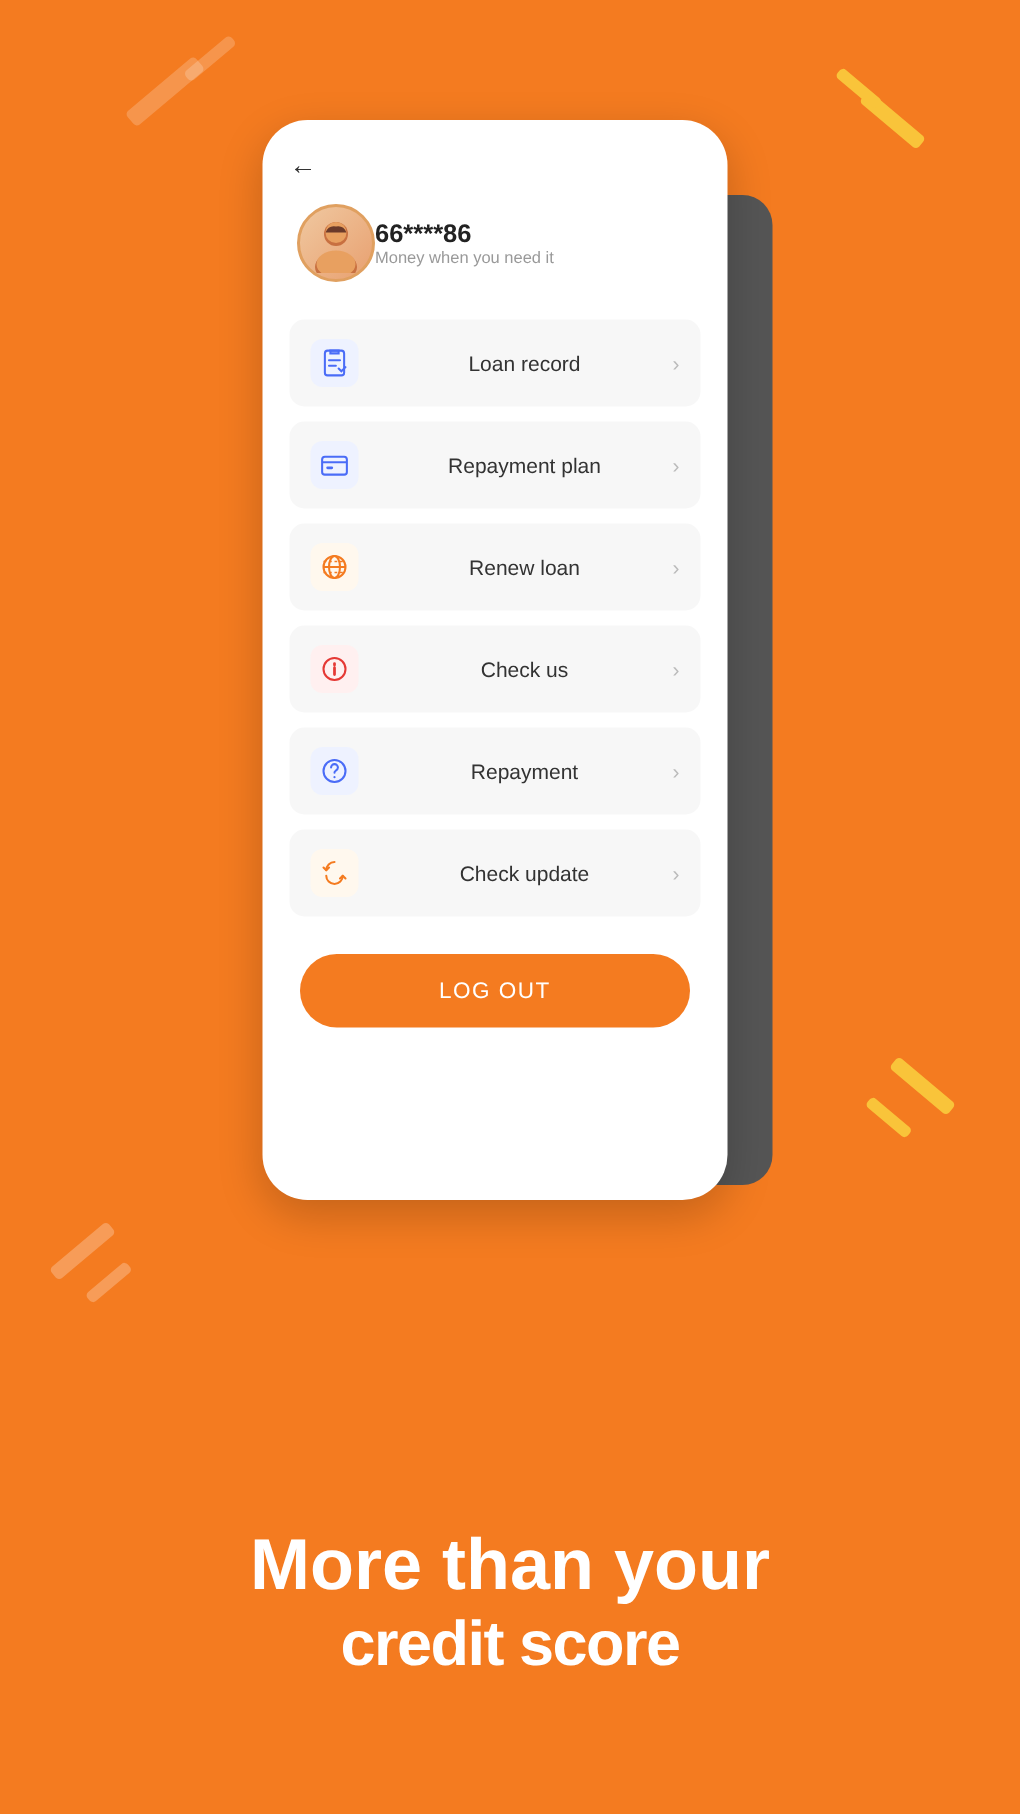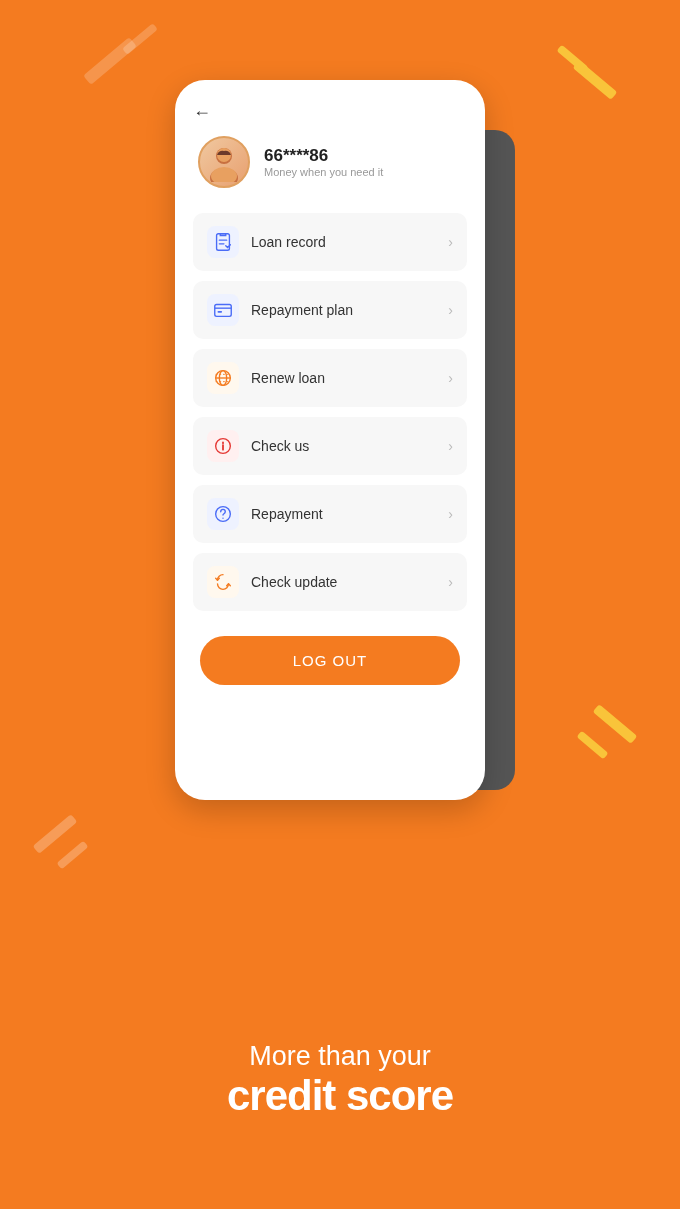--- a/index.html
+++ b/index.html
@@ -75,21 +75,20 @@
       font-size: 18px;
       color: #333;
       cursor: pointer;
       margin-bottom: 15px;
       display: inline-block;
     }
 
     .user-header {
       display: flex;
       align-items: center;
-      gap: 14px;
       margin-bottom: 25px;
       padding-left: 5px;
     }
 
     .avatar {
       width: 52px;
       height: 52px;
       border-radius: 50%;
       background: linear-gradient(135deg, #f0c8a0, #e8a070);
       display: flex;
@@ -147,20 +146,21 @@
       margin-right: 12px;
       flex-shrink: 0;
       font-size: 16px;
     }
 
     .menu-label {
       flex: 1;
       font-size: 14px;
       color: #333;
       font-weight: 500;
+      text-align: center;
     }
 
     .menu-arrow {
       color: #bbb;
       font-size: 14px;
     }
 
     .logout-btn {
       margin: 25px auto 0;
       display: block;
@@ -181,22 +181,22 @@
       position: absolute;
       bottom: 90px;
       left: 0;
       right: 0;
       text-align: center;
       color: white;
       padding: 0 30px;
     }
 
     .tagline-light {
-      font-size: 27px;
-      font-weight: 400;
+      font-size: 48px;
+      font-weight: 700;
       line-height: 1.2;
       text-align: center;
     }
 
     .tagline-bold {
       font-size: 42px;
       font-weight: 900;
       line-height: 1.1;
       letter-spacing: -1px;
     }

